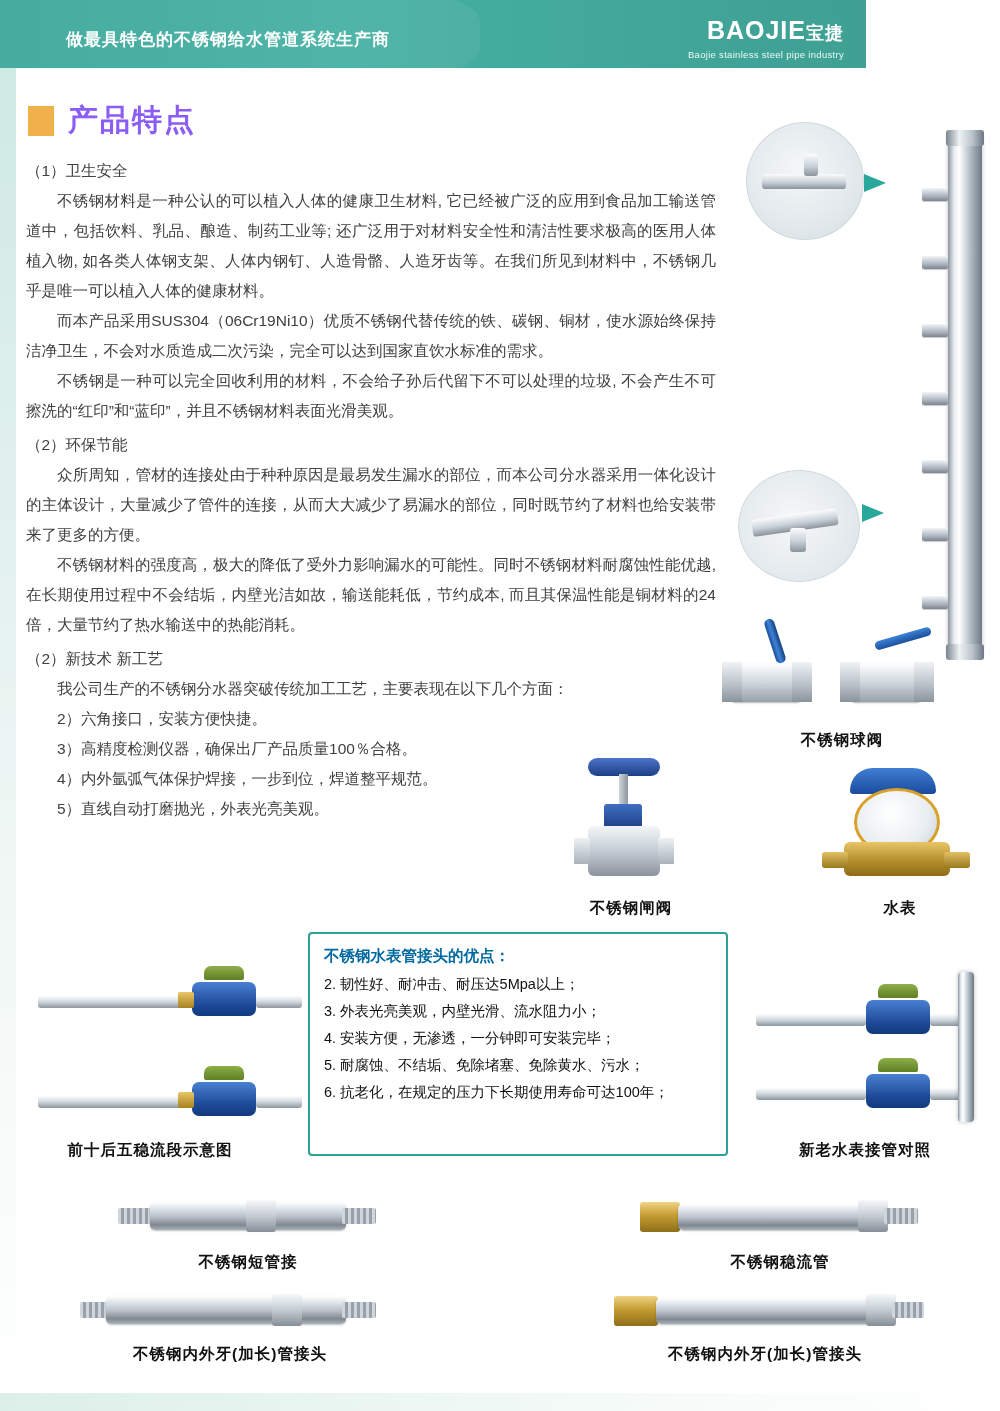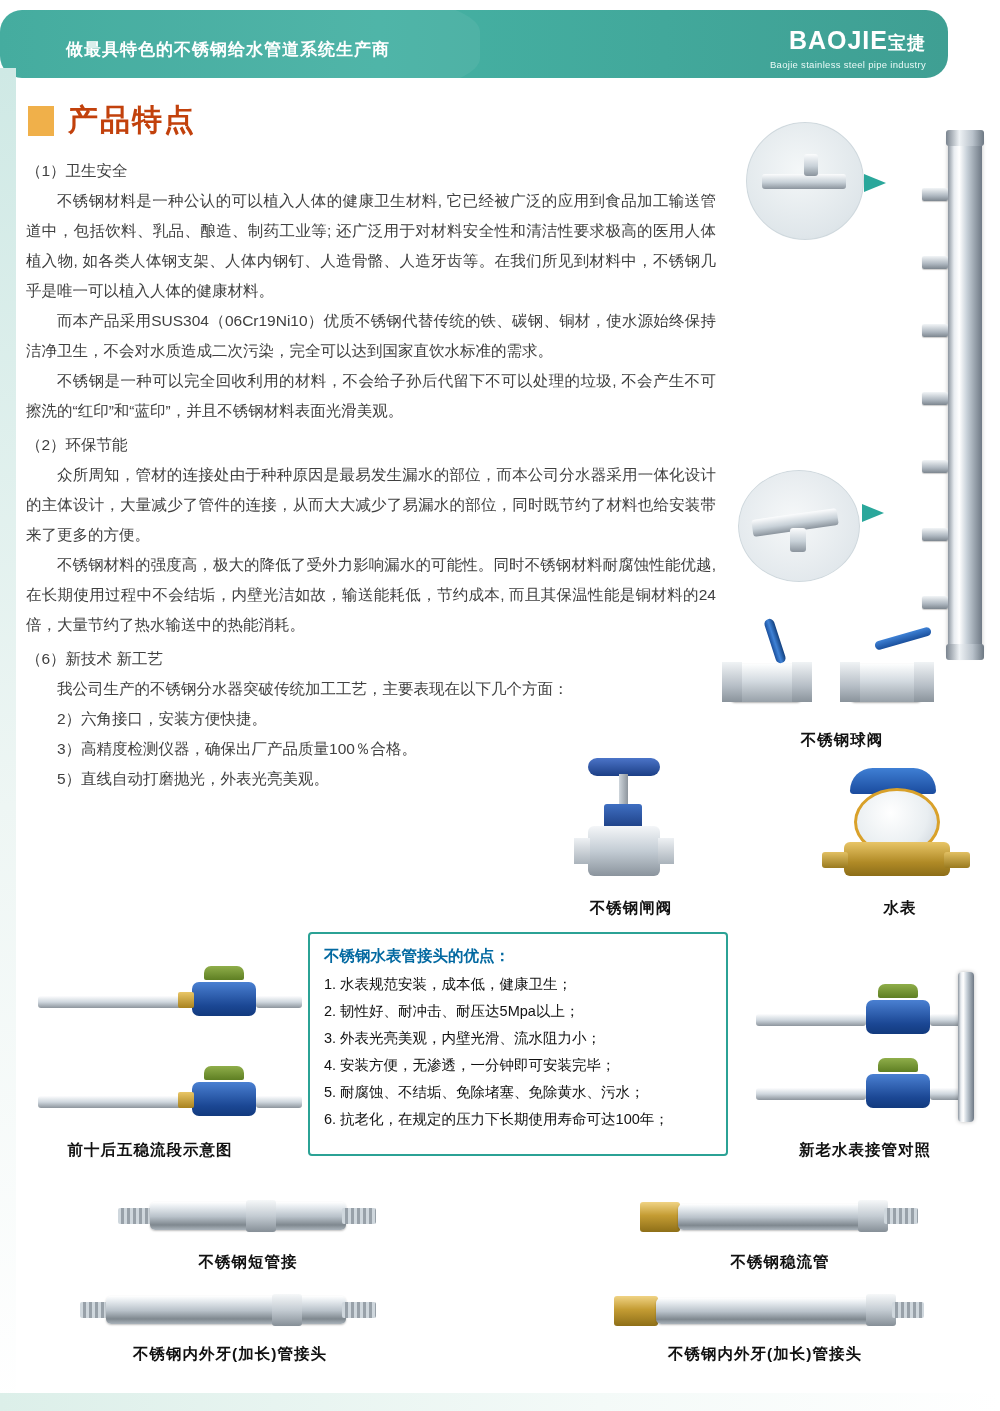--- a/index.html
+++ b/index.html
@@ -3,24 +3,23 @@
 <meta charset="utf-8">
 <style>
   html,body{margin:0;padding:0;}
   body{
     width:1000px;height:1411px;position:relative;overflow:hidden;
     font-family:"Liberation Sans","DejaVu Sans",sans-serif;
     background:#ffffff;
   }
   
   .banner{
-    position:absolute;left:0;top:10px;width:948px;height:68px;
+    position:absolute;left:0;top:0;width:866px;height:68px;
     background:linear-gradient(90deg,#3aa79a 0%,#45b1a3 40%,#3f9f93 100%);
     overflow:hidden;
-    border-radius:22px;
   }
   .banner:after{
     content:"";position:absolute;left:0;bottom:0;width:1000px;height:4px;
     background:#e8a33d;opacity:.0;
   }
   .banner-wave{
     position:absolute;left:-40px;top:-30px;width:520px;height:130px;
     border-radius:50%/40%;
     background:rgba(255,255,255,.06);
   }
@@ -41,21 +40,21 @@
     background:linear-gradient(180deg,#cfe9e5 0%,#eef6f4 55%,#ffffff 100%);
   }
   .bottom-edge{
     position:absolute;left:0;bottom:0;width:1000px;height:18px;
     background:linear-gradient(90deg,#dcefe9,#f4faf8 60%,#ffffff);
   }
 
   
   .sec-head{position:absolute;left:28px;top:100px;display:flex;align-items:center;gap:14px;}
   .sec-mark{width:26px;height:30px;background:#f0b04a;}
-  .sec-title{font-size:30px;font-weight:bold;color:#c2410c;letter-spacing:2px;}
+  .sec-title{font-size:30px;font-weight:bold;color:#8b5cf6;letter-spacing:2px;}
 
   
   .textcol{
     position:absolute;left:26px;top:152px;width:690px;
     font-size:15.5px;color:#404040;line-height:30px;
   }
   .h2{font-size:15.5px;margin:4px 0 0 0;}
   .p{text-indent:2em;margin:0;text-align:justify;}
   .li{text-indent:2em;margin:0;}
 
@@ -209,24 +208,25 @@
 </div>
 
 <div class="textcol">
   <div class="h2">（1）卫生安全</div>
   <p class="p">不锈钢材料是一种公认的可以植入人体的健康卫生材料, 它已经被广泛的应用到食品加工输送管道中，包括饮料、乳品、酿造、制药工业等; 还广泛用于对材料安全性和清洁性要求极高的医用人体植入物, 如各类人体钢支架、人体内钢钉、人造骨骼、人造牙齿等。在我们所见到材料中，不锈钢几乎是唯一可以植入人体的健康材料。</p>
   <p class="p">而本产品采用SUS304（06Cr19Ni10）优质不锈钢代替传统的铁、碳钢、铜材，使水源始终保持洁净卫生，不会对水质造成二次污染，完全可以达到国家直饮水标准的需求。</p>
   <p class="p">不锈钢是一种可以完全回收利用的材料，不会给子孙后代留下不可以处理的垃圾, 不会产生不可擦洗的“红印”和“蓝印”，并且不锈钢材料表面光滑美观。</p>
   <div class="h2">（2）环保节能</div>
   <p class="p">众所周知，管材的连接处由于种种原因是最易发生漏水的部位，而本公司分水器采用一体化设计的主体设计，大量减少了管件的连接，从而大大减少了易漏水的部位，同时既节约了材料也给安装带来了更多的方便。</p>
   <p class="p">不锈钢材料的强度高，极大的降低了受外力影响漏水的可能性。同时不锈钢材料耐腐蚀性能优越, 在长期使用过程中不会结垢，内壁光洁如故，输送能耗低，节约成本, 而且其保温性能是铜材料的24倍，大量节约了热水输送中的热能消耗。</p>
-  <div class="h2">（6）新技术 新工艺</div>
+  <div class="h2">（2）新技术 新工艺</div>
   <p class="p">我公司生产的不锈钢分水器突破传统加工工艺，主要表现在以下几个方面：</p>
   <p class="li">2）六角接口，安装方便快捷。</p>
   <p class="li">3）高精度检测仪器，确保出厂产品质量100％合格。</p>
+  <p class="li">4）内外氩弧气体保护焊接，一步到位，焊道整平规范。</p>
   <p class="li">5）直线自动打磨抛光，外表光亮美观。</p>
 </div>
 
 <div class="rightcol">
   <div class="manifold"></div>
   <div class="manifold-cap" style="top:34px;"></div>
   <div class="manifold-cap" style="top:548px;"></div>
 
   <div class="branch" style="left:206px;top:92px;"></div>
   <div class="branch" style="left:206px;top:160px;"></div>
@@ -279,21 +279,20 @@
   <div class="mt-lid"></div>
   <div class="mt-dial"></div>
   <div class="mt-body"></div>
   <div class="mt-nip" style="left:-6px;top:84px;"></div>
   <div class="mt-nip" style="left:116px;top:84px;"></div>
 </div>
 <div class="cap" style="left:830px;top:898px;width:140px;">水表</div>
 
 <div class="advbox">
   <div class="t">不锈钢水表管接头的优点：</div>
-  <div class="r">1. 水表规范安装，成本低，健康卫生；</div>
   <div class="r">2. 韧性好、耐冲击、耐压达5Mpa以上；</div>
   <div class="r">3. 外表光亮美观，内壁光滑、流水阻力小；</div>
   <div class="r">4. 安装方便，无渗透，一分钟即可安装完毕；</div>
   <div class="r">5. 耐腐蚀、不结垢、免除堵塞、免除黄水、污水；</div>
   <div class="r">6. 抗老化，在规定的压力下长期使用寿命可达100年；</div>
 </div>
 
 <div class="asm" style="left:28px;top:938px;width:276px;height:220px;">
   <div class="asm-pipe" style="left:10px;top:58px;width:150px;"></div>
   <div class="asm-pipe" style="left:228px;top:58px;width:46px;"></div>

